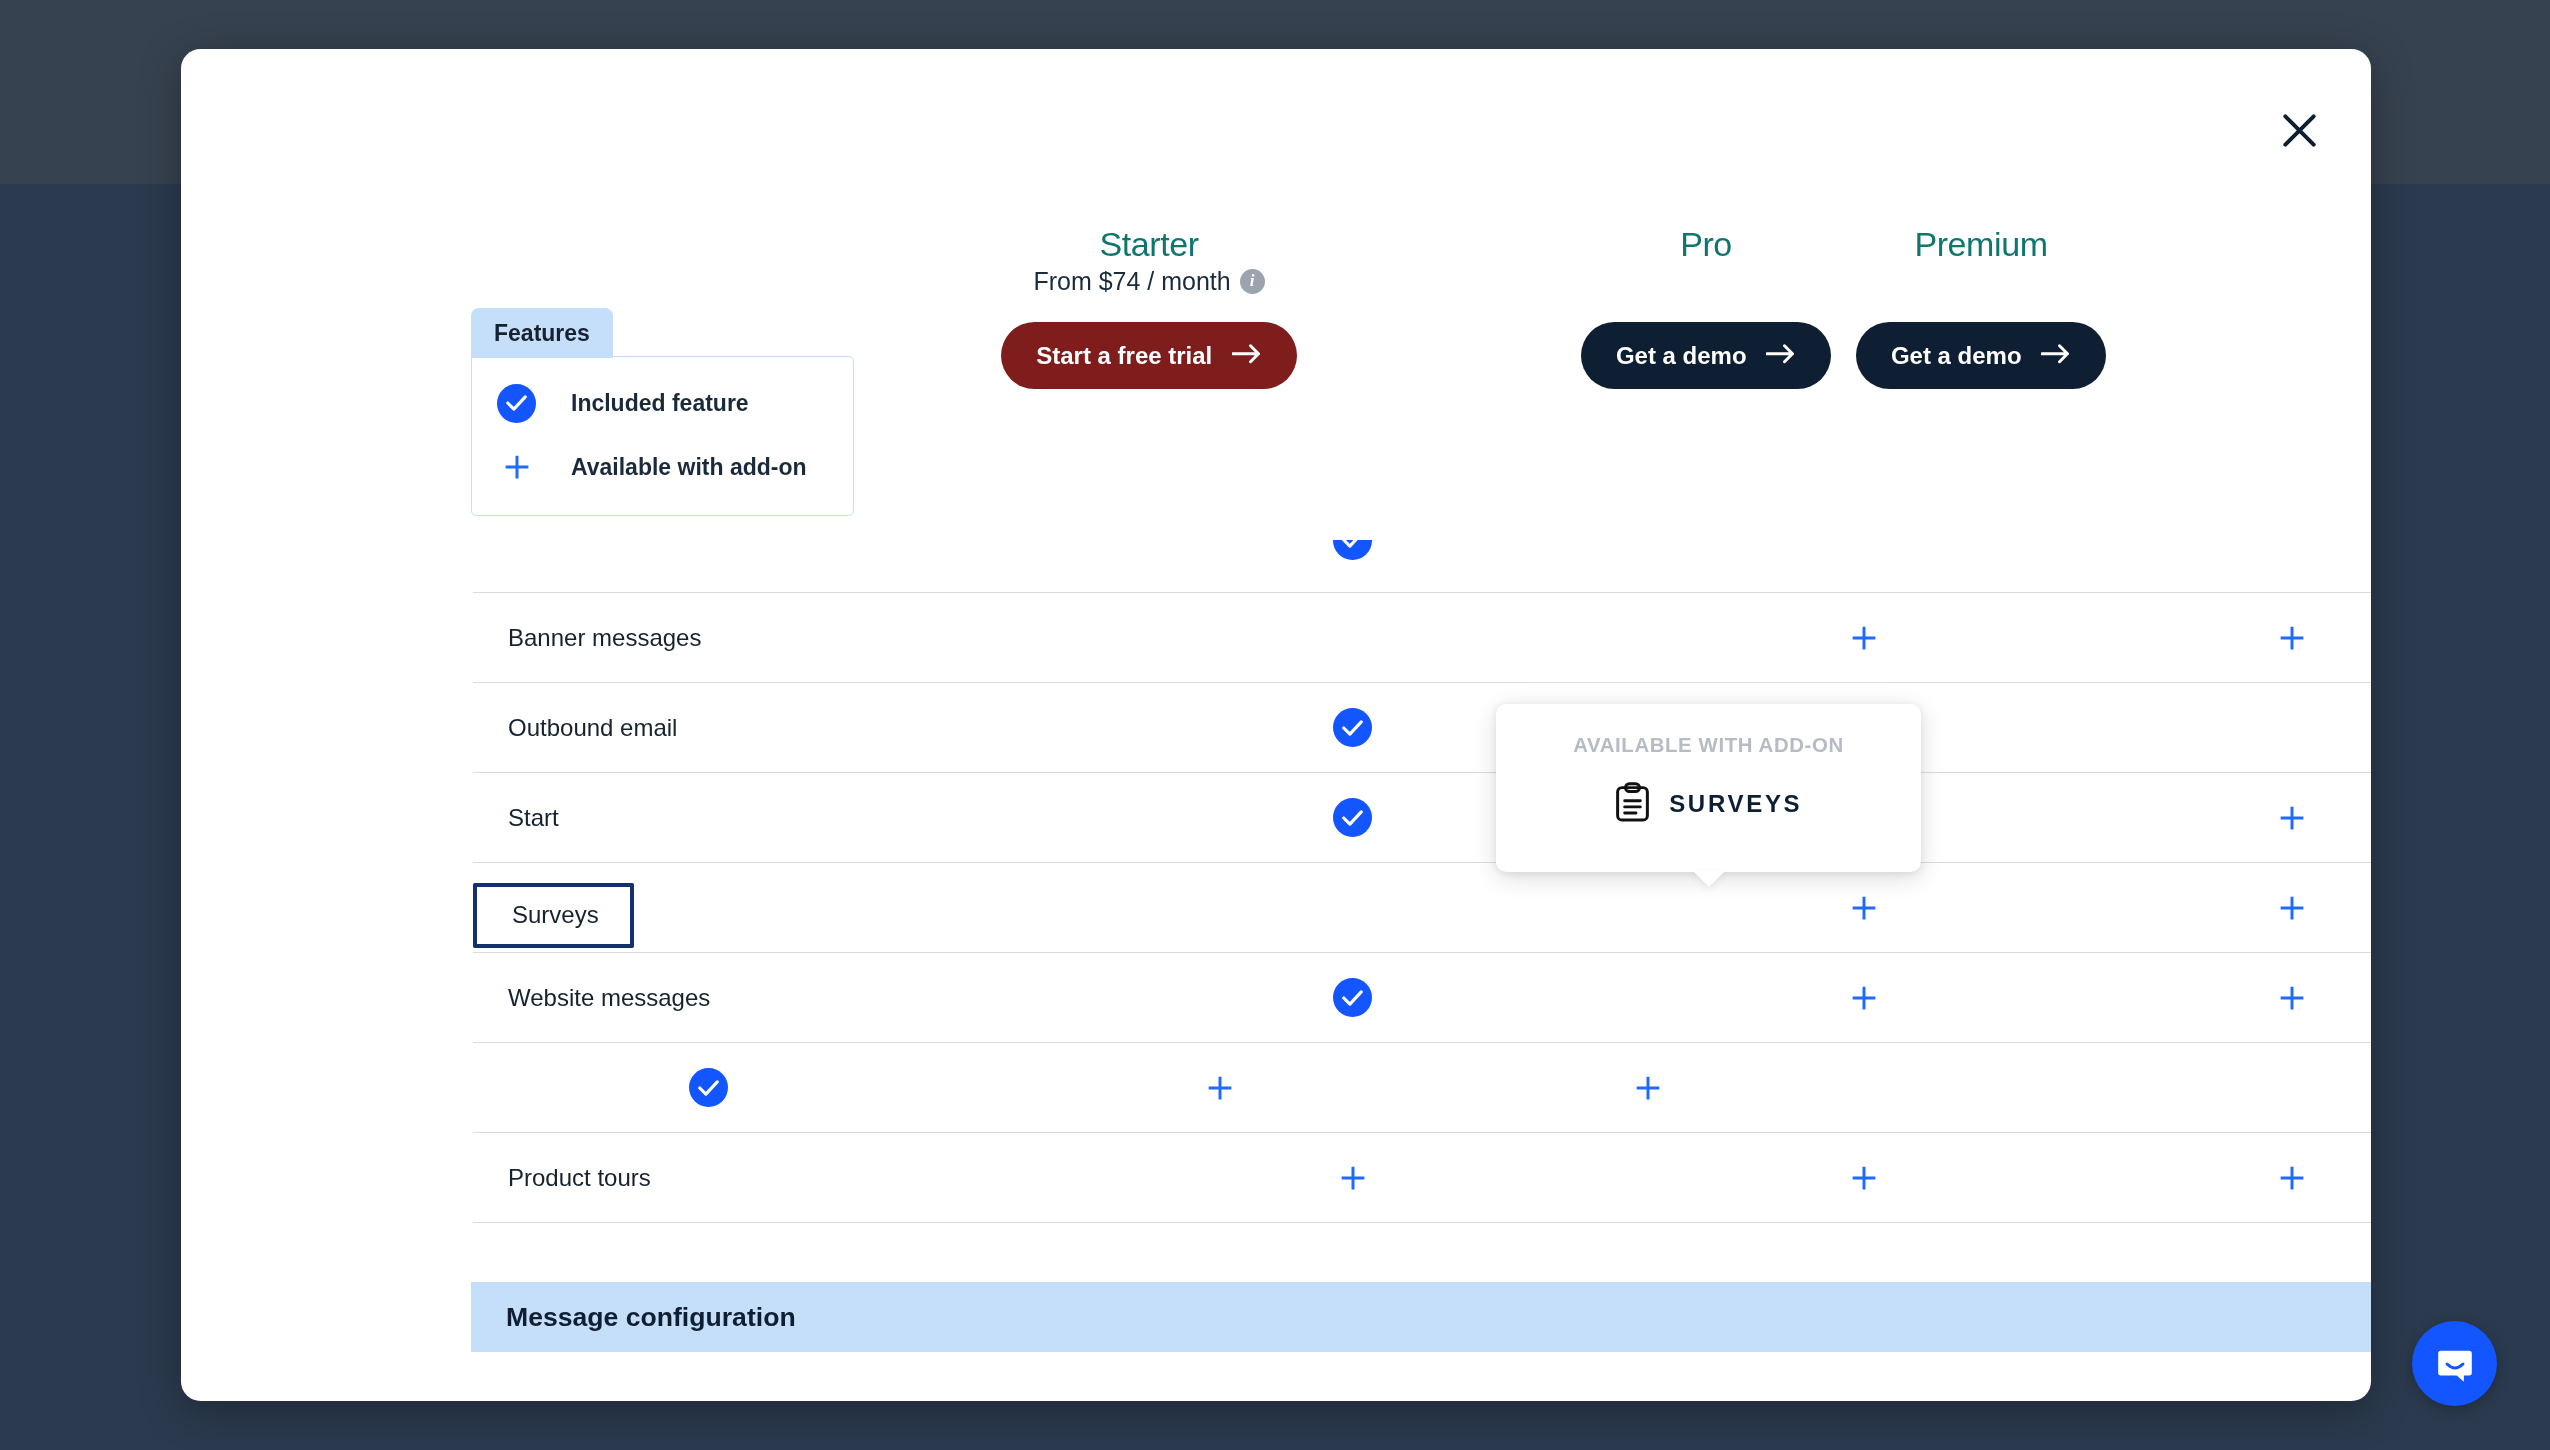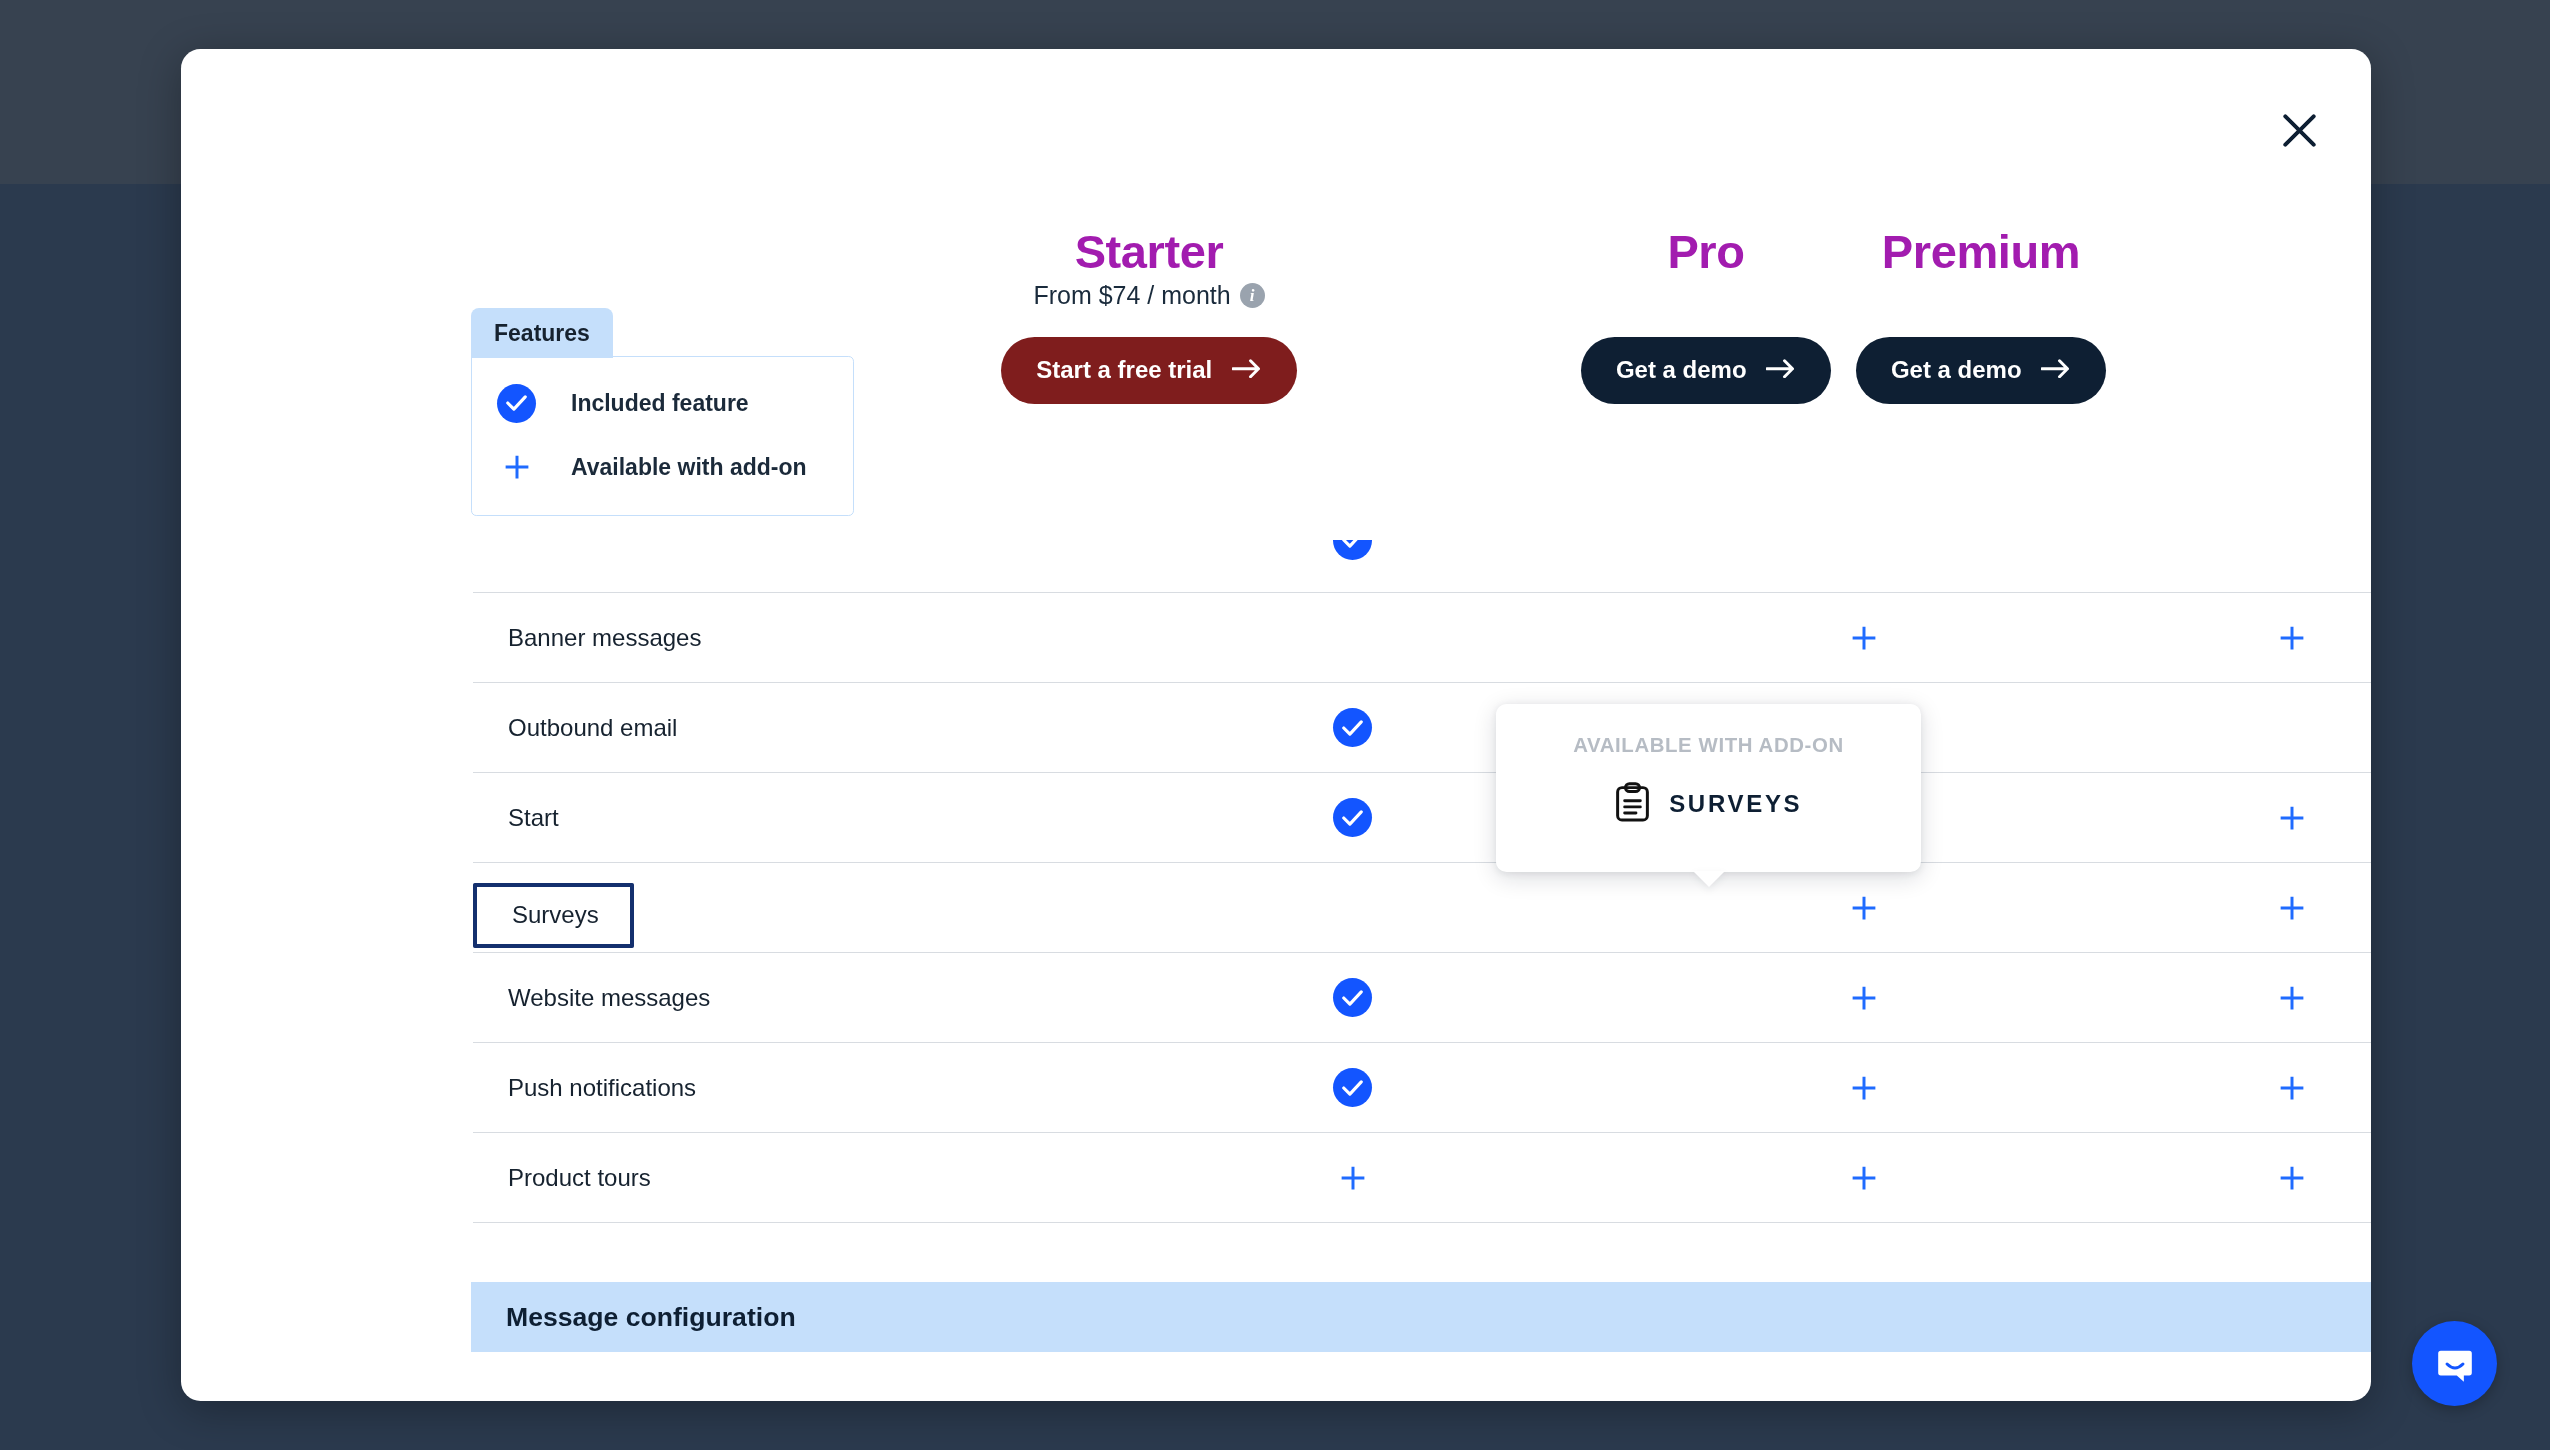--- a/index.html
+++ b/index.html
@@ -50,21 +50,21 @@
     text-align: center;
   }
   .plan-col.starter  { left: 779px; }
   .plan-col.pro      { left: 1286px; }
   .plan-col.premium  { left: 1563px; }
   .plan-col.starter  { left: 782px;  width: 372px; }
   .plan-col.pro      { left: 1339px; width: 372px; }
   .plan-col.premium  { left: 1614px; width: 372px; }
 
   .plan-name {
-    font-size: 47px; font-weight: 700; color: #a21caf;
+    font-size: 34px; font-weight: 400; color: #0f766e;
     letter-spacing: -0.4px; line-height: 1.1;
   }
   .plan-price {
     margin-top: 2px;
     font-size: 25px; color: #1a2b3c;
     display: flex; align-items: center; justify-content: center; gap: 8.9px;
     height: 32px;
   }
   .info-icon {
     width: 25px; height: 25px; border-radius: 50%;
@@ -404,21 +404,20 @@
       <div class="fcell c3">
         <span class="plus-mark">
           <svg width="28" height="28" viewBox="0 0 32 32" aria-hidden="true">
             <path d="M16 3 V29 M3 16 H29" stroke="#1f6bff" stroke-width="3.4" stroke-linecap="butt"></path>
           </svg>
         </span>
       </div>
     </div>
 
     <div class="frow">
-      <div class="fname">Push notifications</div>
       <div class="fcell c1">
         <span class="check-circle">
           <svg width="21" height="16" viewBox="0 0 24 18" aria-hidden="true">
             <path d="M2 9 L9 16 L22 2" stroke="#ffffff" stroke-width="3.6" fill="none" stroke-linecap="round" stroke-linejoin="round"></path>
           </svg>
         </span>
       </div>
       <div class="fcell c2">
         <span class="plus-mark">
           <svg width="28" height="28" viewBox="0 0 32 32" aria-hidden="true">

